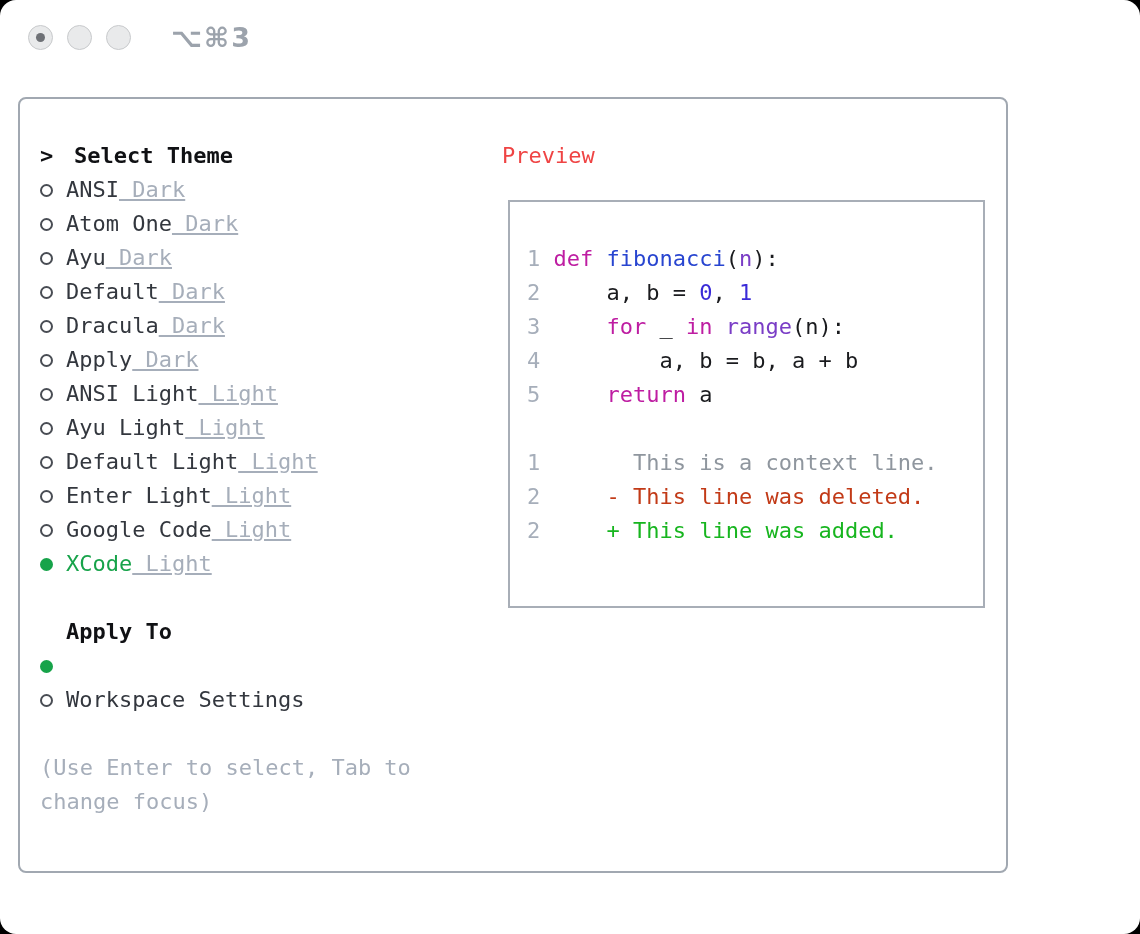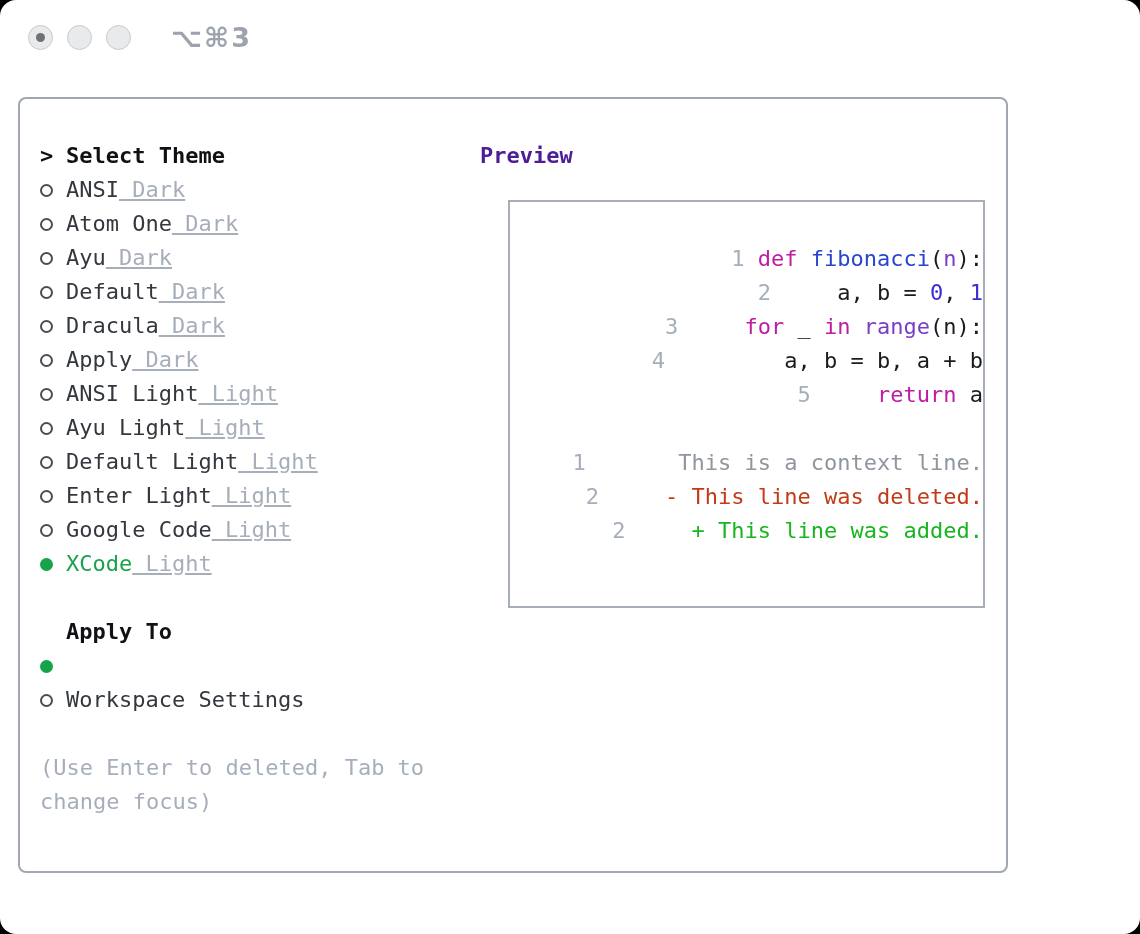--- a/index.html
+++ b/index.html
@@ -32,34 +32,34 @@
     position:absolute; left:18px; top:97px; width:990px; height:776px;
     border:2px solid #A1A8B1; border-radius:8px; background:#fff;
     box-sizing:border-box;
   }
   .leftcol{position:absolute; left:20px; top:40px; font-size:22px; line-height:34px; color:var(--ink);}
   .row{display:flex; align-items:center; height:34px; white-space:pre;}
   .pfx{width:26px; display:inline-flex; align-items:center; flex:0 0 26px;}
   .cursor{color:#101114; font-weight:bold;}
   .bullet{width:13px; height:13px; border-radius:50%; border:2px solid #494D54; box-sizing:border-box; display:inline-block;}
   .bullet.sel{background:var(--green); border-color:var(--green);}
-  .title-text{font-weight:bold; color:#101114;}
+  .title-text{font-weight:bold; color:#101114;margin-left:8px;}
   .item-name{color:#33373E;}
   .item-name.sel{color:var(--green);}
   .item-variant{color:var(--muted);text-decoration:underline;}
   .spacer{height:34px;}
   .applyhdr{font-weight:bold; color:#101114; padding-left:26px; height:34px; line-height:34px;}
   .hint{color:var(--muted); height:34px; line-height:34px; white-space:pre;}
   
-  .preview-title{position:absolute; left:460px; top:40px; height:34px; line-height:34px;
-    font-size:22px; font-weight:bold; color:#4c1d95;}
+  .preview-title{position:absolute; left:482px; top:40px; height:34px; line-height:34px;
+    font-size:22px; font-weight:normal; color:#ef4444;}
   .preview-box{
     position:absolute; left:488px; top:101px; width:477px; height:408px;
     border:2px solid #A8AEB7; box-sizing:border-box; background:#fff;
-    padding:40px 0 0 17px; overflow:hidden;text-align:right;
+    padding:40px 0 0 17px; overflow:hidden;
   }
   .cline{white-space:pre; font-size:22px; line-height:34px; height:34px; color:var(--code-ink);}
   .blank-line{height:34px;}
   .ln{color:var(--muted);}
   .c-pl{color:var(--code-ink);}
   .c-kw{color:var(--kw);}
   .c-fn{color:var(--fn);}
   .c-num{color:var(--num);}
   .c-type{color:var(--type);}
   .d-context{color:var(--ctx);}
@@ -103,21 +103,21 @@
       <div class="spacer"></div>
 
       <div class="applyhdr">Apply To</div>
       <div id="apply-options">
           <div class="row"><span class="pfx"><span class="bullet sel"></span></span></div>
           <div class="row"><span class="pfx"><span class="bullet"></span></span><span class="item-name">Workspace Settings</span></div>
         </div>
 
       <div class="spacer"></div>
 
-      <div class="hint">(Use Enter to deleted, Tab to</div>
+      <div class="hint">(Use Enter to select, Tab to</div>
       <div class="hint">change focus)</div>
     </div>
 
     <div class="preview-title">Preview</div>
 
     <div class="preview-box">
       <div id="code-lines">
           <div class="cline"><span class="ln">1</span><span class="c-pl"> </span><span class="c-kw">def</span><span class="c-pl"> </span><span class="c-fn">fibonacci</span><span class="c-pl">(</span><span class="c-type">n</span><span class="c-pl">):</span></div>
           <div class="cline"><span class="ln">2</span><span class="c-pl"> </span><span class="c-pl">    a, b = </span><span class="c-num">0</span><span class="c-pl">, </span><span class="c-num">1</span></div>
           <div class="cline"><span class="ln">3</span><span class="c-pl"> </span><span class="c-pl">    </span><span class="c-kw">for</span><span class="c-pl"> _ </span><span class="c-kw">in</span><span class="c-pl"> </span><span class="c-type">range</span><span class="c-pl">(n):</span></div>

